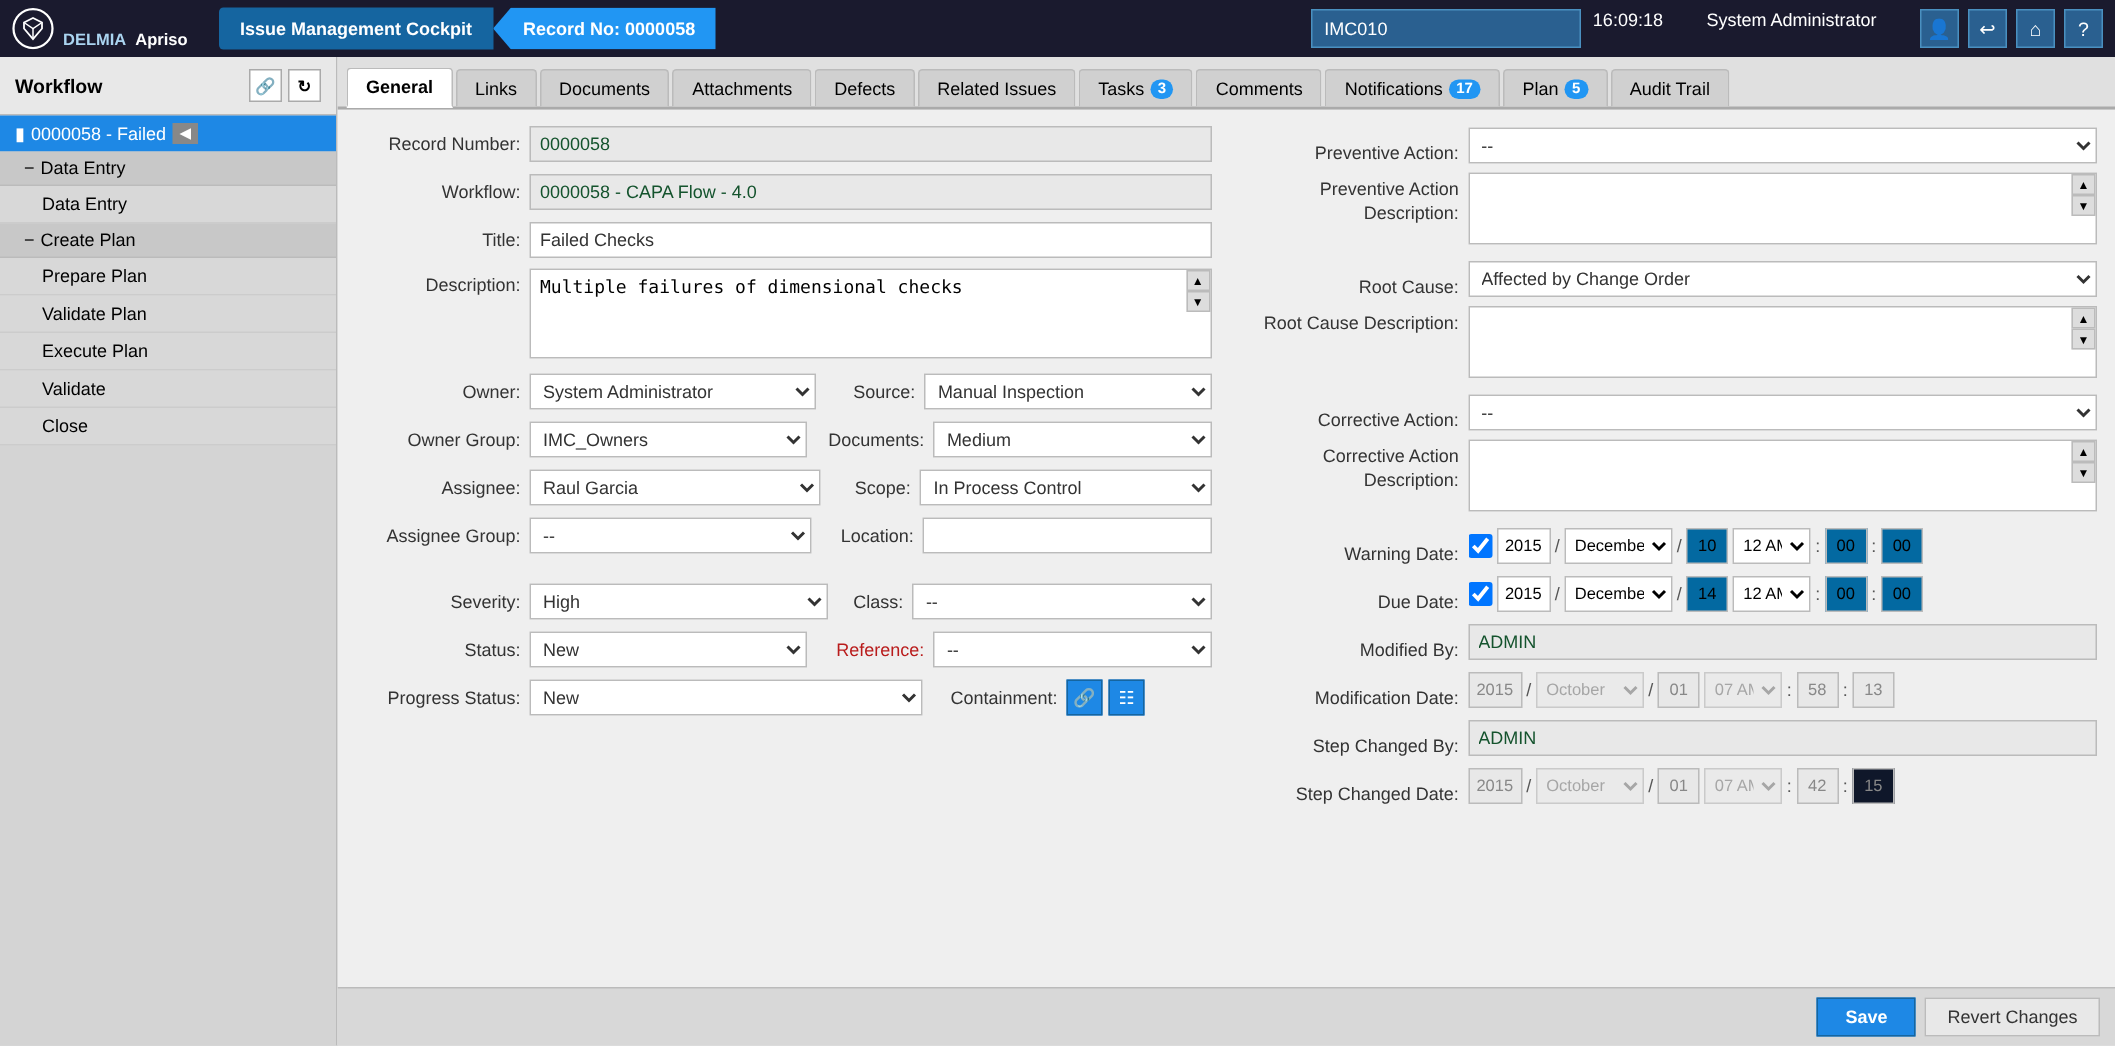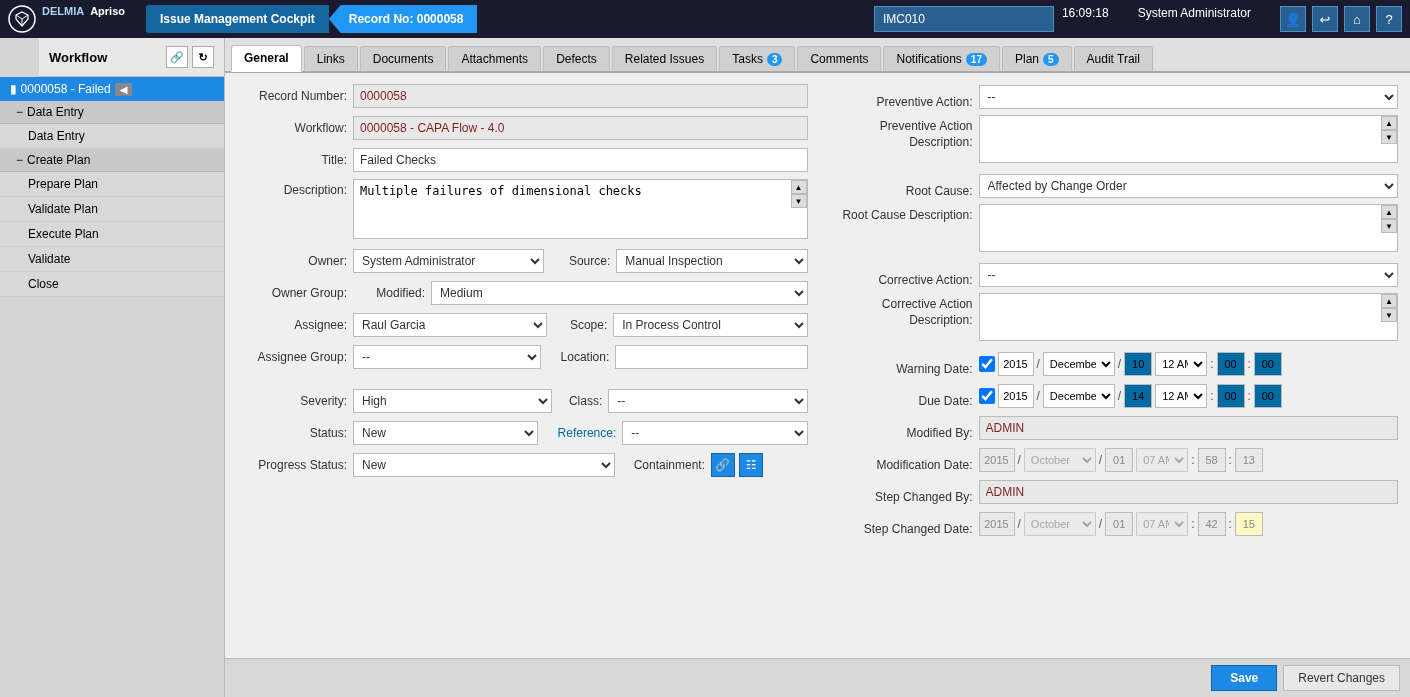--- a/index.html
+++ b/index.html
@@ -9,21 +9,21 @@
     .top-bar {
       background: #1a1a2e;
       height: 38px;
       display: flex;
       align-items: center;
       padding: 0 8px;
       gap: 8px;
     }
     .logo-area {
       display: flex;
-      align-items: flex-start;
+      align-items: flex-end;
       gap: 6px;
       color: white;
       font-size: 14px;
       font-weight: bold;
       min-width: 130px;
     }
     .logo-icon {
       width: 28px;
       height: 28px;
     }
@@ -101,21 +101,20 @@
     }
     .sidebar-header {
       background: #e8e8e8;
       padding: 8px 10px;
       font-weight: bold;
       font-size: 13px;
       display: flex;
       align-items: center;
       justify-content: space-between;
       border-bottom: 1px solid #bbb;
-      margin-left: 39px;
     }
     .sidebar-header-icons {
       display: flex;
       gap: 4px;
     }
     .sidebar-icon-btn {
       background: white;
       border: 1px solid #aaa;
       width: 22px;
       height: 22px;
@@ -248,21 +247,21 @@
       flex: 1;
       height: 24px;
       border: 1px solid #bbb;
       padding: 2px 6px;
       font-size: 12px;
       background: white;
       color: #333;
     }
     .form-input.disabled {
       background: #e8e8e8;
-      color: #7f1d1d;
+      color: #14532d;
     }
     .form-select {
       flex: 1;
       height: 24px;
       border: 1px solid #bbb;
       padding: 2px 4px;
       font-size: 12px;
       background: white;
       color: #333;
       cursor: pointer;
@@ -569,21 +568,24 @@
             <option>System Administrator</option>
           </select>
           <span style="font-size:12px;color:#333;width:60px;text-align:right;flex-shrink:0;">Source:</span>
           <select class="form-select">
             <option>Manual Inspection</option>
           </select>
         </div>
 
         <div class="form-row">
           <span class="form-label">Owner Group:</span>
-          <span style="font-size:12px;color:#333;width:72px;text-align:right;flex-shrink:0;">Modified:</span>
+          <select class="form-select">
+            <option>IMC_Owners</option>
+          </select>
+          <span style="font-size:12px;color:#333;width:72px;text-align:right;flex-shrink:0;">Documents:</span>
           <select class="form-select">
             <option>Medium</option>
           </select>
         </div>
 
         <div class="form-row">
           <span class="form-label">Assignee:</span>
           <select class="form-select">
             <option>Raul Garcia</option>
           </select>
@@ -614,21 +616,21 @@
             <option>--</option>
           </select>
         </div>
 
 
         <div class="form-row">
           <span class="form-label">Status:</span>
           <select class="form-select">
             <option>New</option>
           </select>
-          <span style="font-size:12px;color:#0369a1;width:72px;text-align:right;flex-shrink:0;">Reference:</span>
+          <span style="font-size:12px;color:#b91c1c;width:72px;text-align:right;flex-shrink:0;">Reference:</span>
           <select class="form-select">
             <option>--</option>
           </select>
         </div>
 
         <div class="form-row">
           <span class="form-label">Progress Status:</span>
           <select class="form-select" style="flex:0.85">
             <option>New</option>
           </select>
@@ -777,21 +779,21 @@
               <option>October</option>
             </select>
             <span class="date-sep">/</span>
             <input type="text" class="date-num-sm" value="01" style="background: rgb(232, 232, 232); color: rgb(136, 136, 136);">
             <select class="date-select-sm" disabled="" style="width:52px;background:#e8e8e8;color:#888">
               <option>07 AM</option>
             </select>
             <span class="date-sep">:</span>
             <input type="text" class="date-num-sm" value="42" style="background: rgb(232, 232, 232); color: rgb(136, 136, 136);">
             <span class="date-sep">:</span>
-            <input type="text" class="date-num-sm" value="15" style="background: #fef9c3; color: rgb(136, 136, 136);">
+            <input type="text" class="date-num-sm" value="15" style="background: #0f172a; color: rgb(136, 136, 136);">
           </div>
         </div>
 
       </div>
     </div>
 
     <div class="bottom-bar">
       <button class="btn-primary">Save</button>
       <button class="btn-secondary">Revert Changes</button>
     </div>

